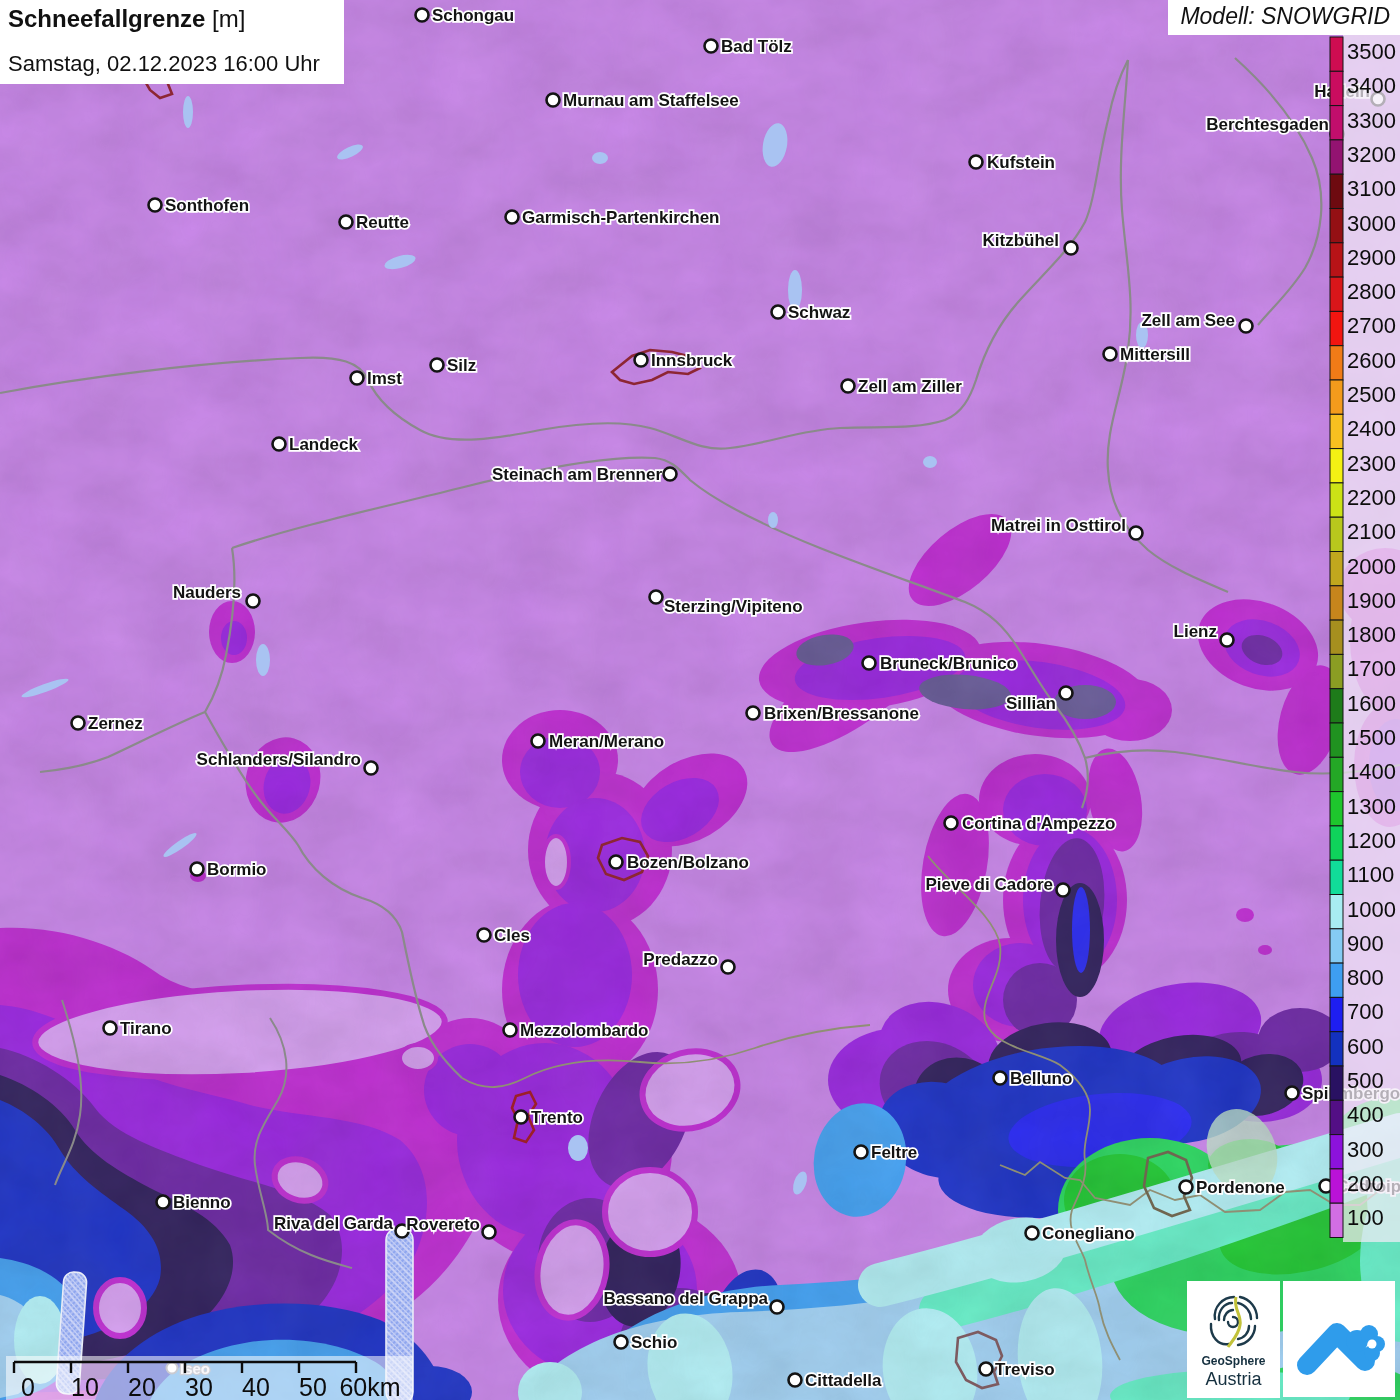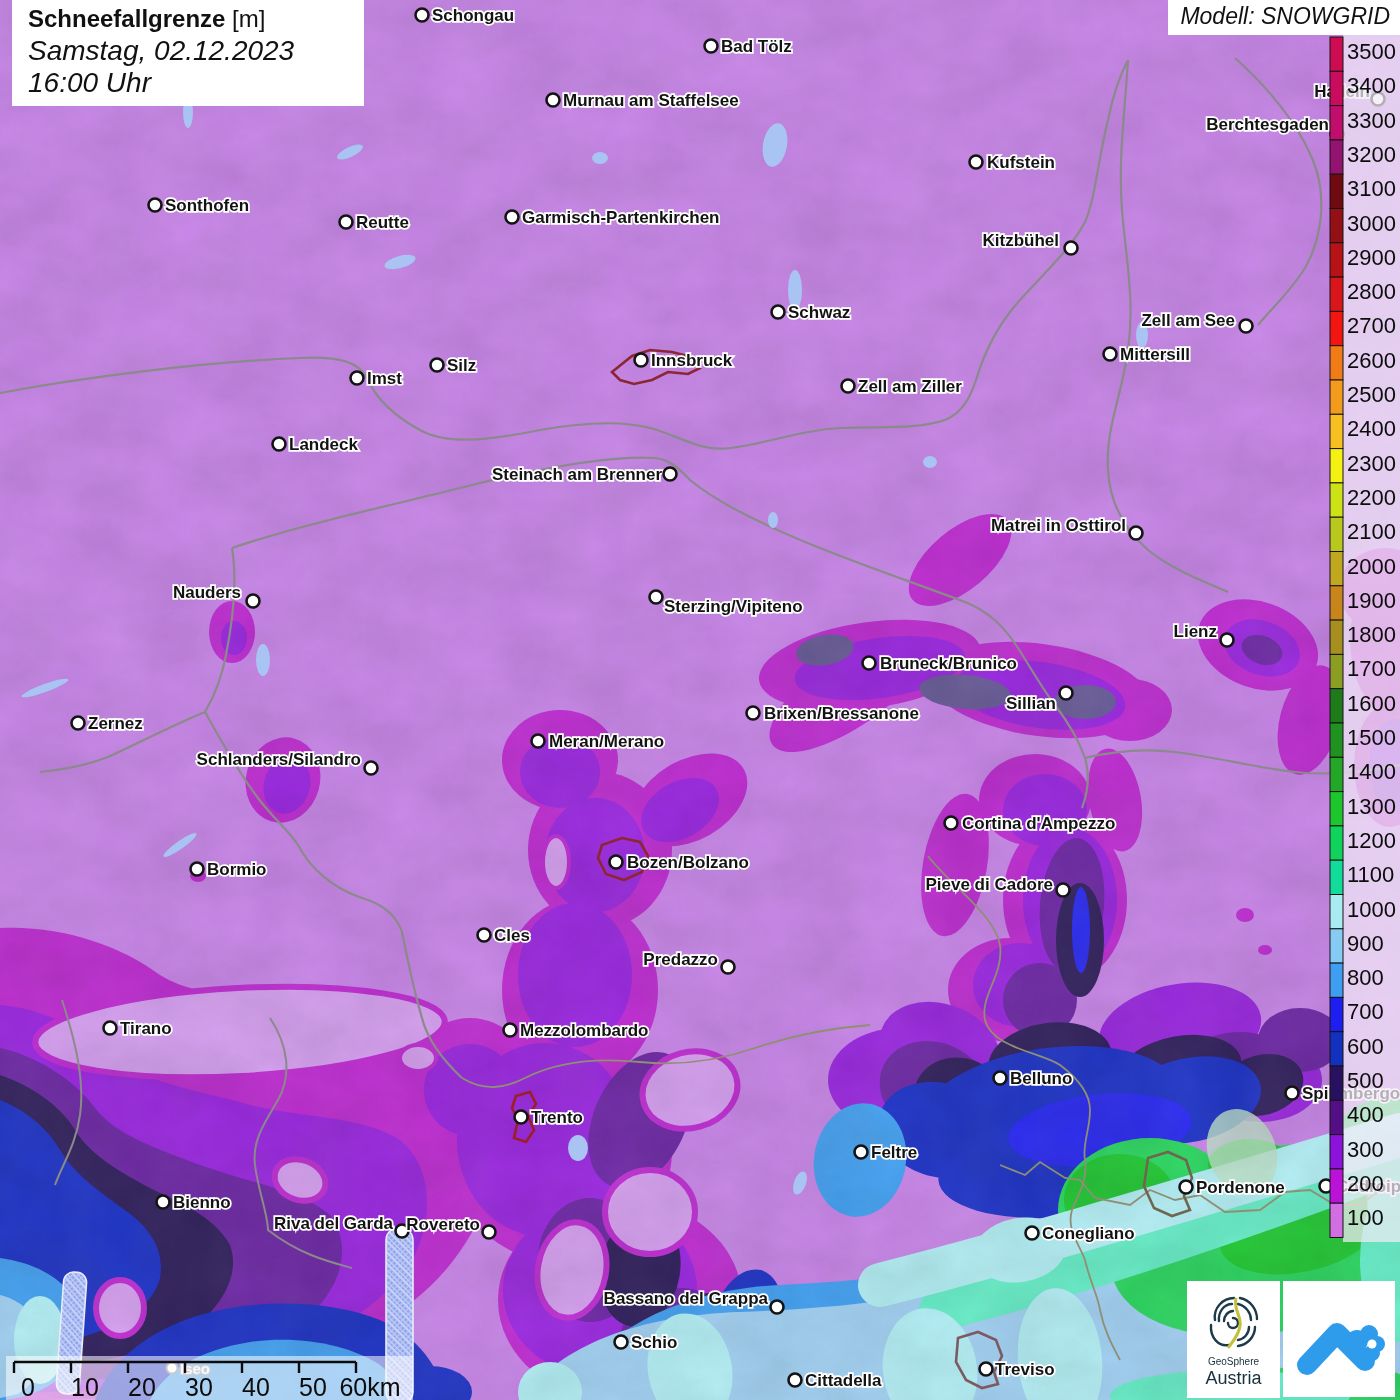--- a/index.html
+++ b/index.html
@@ -1,29 +1,29 @@
 <!DOCTYPE html>
 <html><head>
 <meta charset="utf-8">
 <style>
   html,body{margin:0;padding:0;background:#c987e9;width:1400px;height:1400px;overflow:hidden;
     font-family:"Liberation Sans", sans-serif;}
   #stage{position:relative;width:1400px;height:1400px;}
   #mapsvg{position:absolute;left:0;top:0;}
   .overlay-box{position:absolute;background:#ffffff;color:#111;z-index:30;}
-  #title-box{left:12px;top:0;width:328px;padding:5px 8px 7px 16px;}
+  #title-box{left:0;top:0;width:328px;padding:5px 8px 7px 8px;}
   #title-line1{font-size:24px;font-weight:bold;}
   #title-line1 .unit{font-weight:normal;}
-  #title-line2{font-size:28px;font-style:italic;margin-top:2px;}
+  #title-line2{font-size:22px;margin-top:18px;}
   #model-box{right:0;top:0;padding:3px 10px 5px 12px;font-size:23px;font-style:italic;}
   #logo-box{position:absolute;right:5px;bottom:2px;z-index:30;display:flex;gap:3px;}
   .logo-card{background:#ffffff;display:flex;flex-direction:column;align-items:center;justify-content:center;}
   #logo-left{width:93px;height:117px;}
   #logo-right{width:112px;height:116px;}
-  #logo-org{font-size:10px;font-weight:normal;color:#15303f;line-height:1.15;margin-top:2px;}
+  #logo-org{font-size:12px;font-weight:bold;color:#15303f;line-height:1.15;margin-top:2px;}
   #logo-country{font-size:18px;color:#15303f;text-align:center;}
   .citylabel{font-size:17px;font-weight:bold;fill:#131313;stroke:#ffffff;stroke-width:3.4px;paint-order:stroke;}
   .lakelabel{font-size:15px;font-weight:bold;fill:#f2f0f6;stroke:#9a9aa8;stroke-width:2.6px;paint-order:stroke;}
   .legendlabel{font-size:22px;fill:#0c0c0c;}
   .scalelabel{font-size:25px;fill:#0c0c0c;}
 </style>
 </head>
 <body>
 
 <div id="stage">

